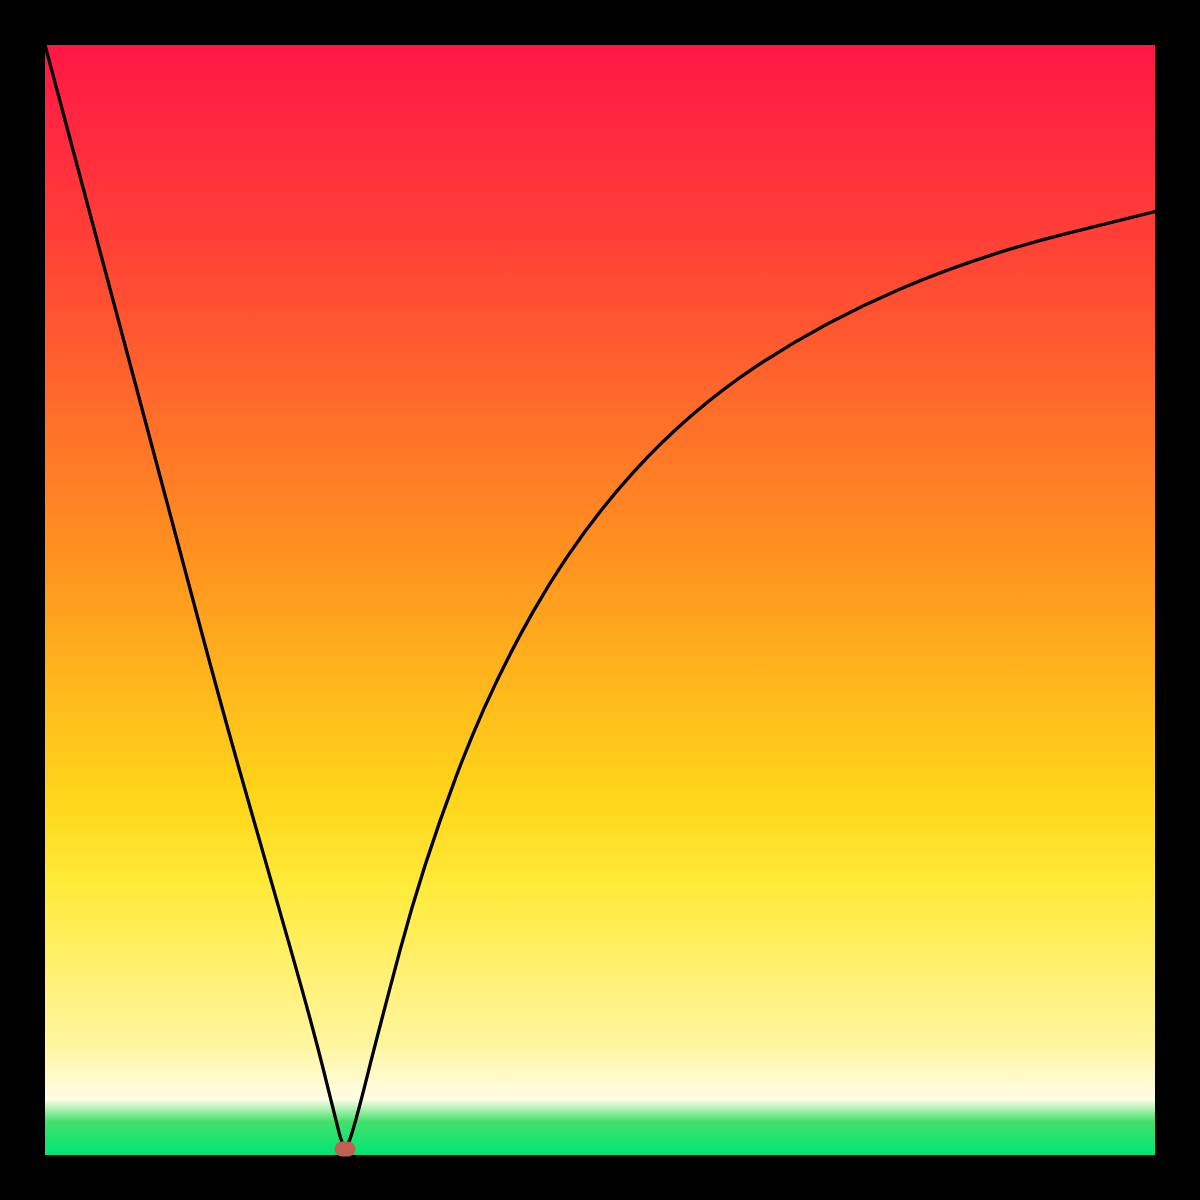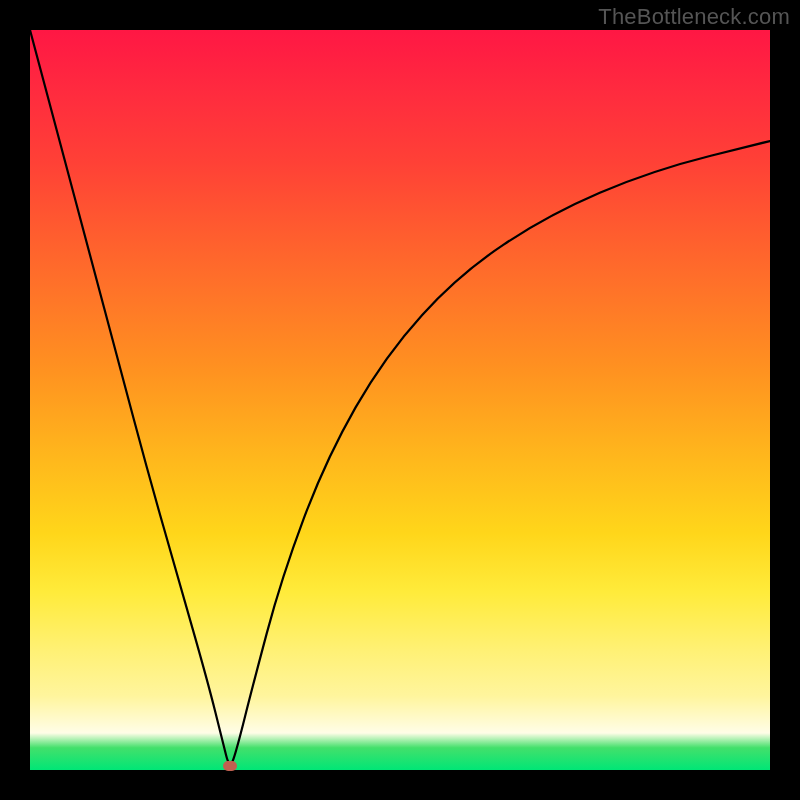--- a/index.html
+++ b/index.html
@@ -76,21 +76,20 @@
     border-radius: 6px;
     background: #c06050;
     z-index: 5;
     transform: translate(-50%, -50%);
   }
 </style>
 </head>
 <body>
 
 <div class="outer">
-  <div class="watermark">TheBottleneck.com</div>
 
   <div class="plot-frame">
     <div class="gradient"></div>
 
     <svg class="curve" viewBox="0 0 740 740" preserveAspectRatio="none">
       <path d="M 0.0 0.0 Q 0.0 0.0 14.8 55.5 Q 29.6 111.0 44.4 166.5 Q 59.2 222.0 74.0 277.5 Q 88.8 333.0 103.6 388.5 Q 118.4 444.0 133.2 495.8 Q 148.0 547.6 162.8 599.4 Q 177.6 651.2 185.0 680.8 Q 192.4 710.4 196.1 725.2 Q 199.8 740.0 203.5 728.9 Q 207.2 717.8 214.6 688.2 Q 222.0 658.6 236.8 603.1 Q 251.6 547.6 273.8 488.4 Q 296.0 429.2 325.6 377.4 Q 355.2 325.6 392.2 284.9 Q 429.2 244.2 473.6 214.6 Q 518.0 185.0 569.8 162.8 Q 621.6 140.6 680.8 125.8 T 740.0 111.0"></path>
     </svg>
 
     <div class="marker" style="left: 199.8px; top: 736px;"></div>
   </div>

